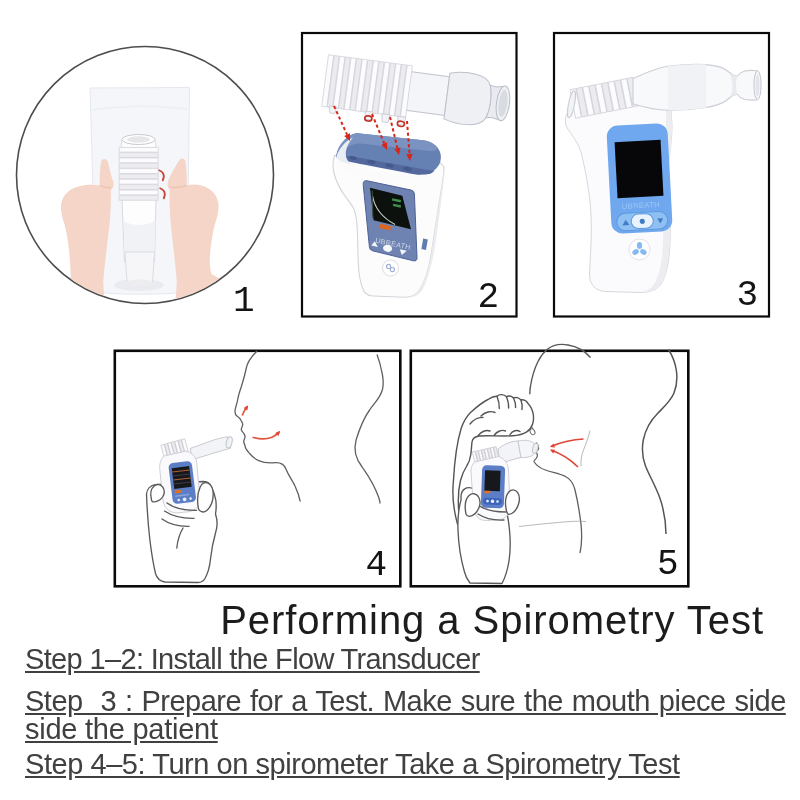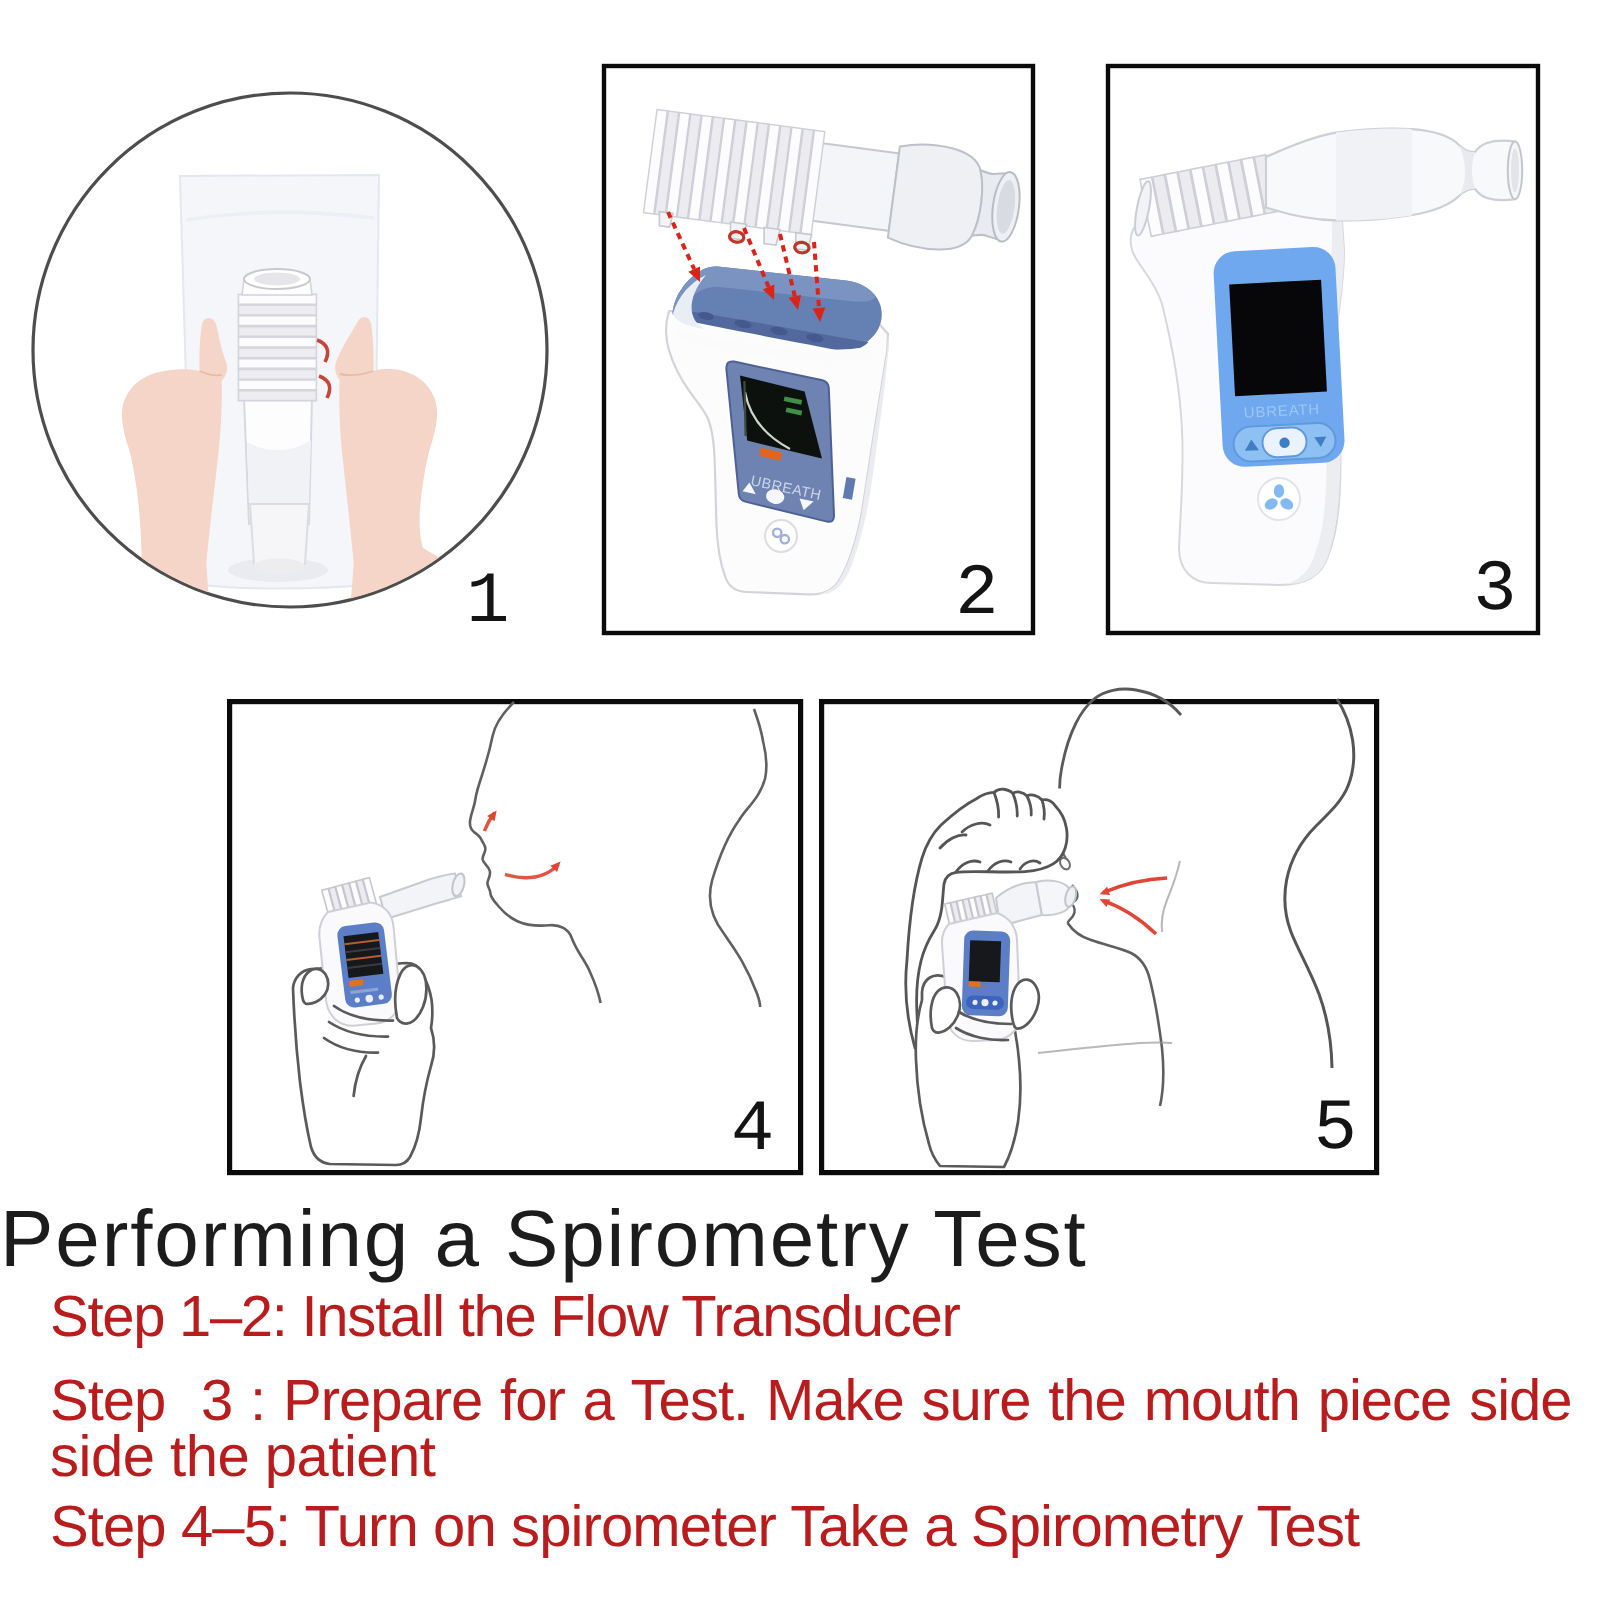--- a/index.html
+++ b/index.html
@@ -1,19 +1,19 @@
 <!DOCTYPE html>
 <html><head>
 <meta charset="utf-8">
 <style>
 html,body{margin:0;padding:0;}
 body{width:800px;height:800px;background:#fff;font-family:"Liberation Sans",sans-serif;position:relative;overflow:hidden;}
 .abs{position:absolute;}
-.title{left:0;top:600px;width:764px;text-align:left;font-size:40px;line-height:40px;color:#1c1c1c;letter-spacing:0.95px;}
-.step{left:25px;font-size:29px;line-height:27.5px;color:#b91c1c;white-space:nowrap;}
+.title{left:0;top:600px;width:764px;text-align:right;font-size:40px;line-height:40px;color:#1c1c1c;letter-spacing:0.95px;}
+.step{left:25px;font-size:29px;line-height:27.5px;color:#404040;white-space:nowrap;text-decoration:underline;}
 </style>
 </head>
 <body>
 <svg class="abs" style="left:0;top:0" width="800" height="800" viewBox="0 0 800 800">
 <defs>
 <clipPath id="c1">
         <circle cx="145" cy="175" r="127.8"></circle>
       </clipPath>
 </defs>
 <g id="panel1">

